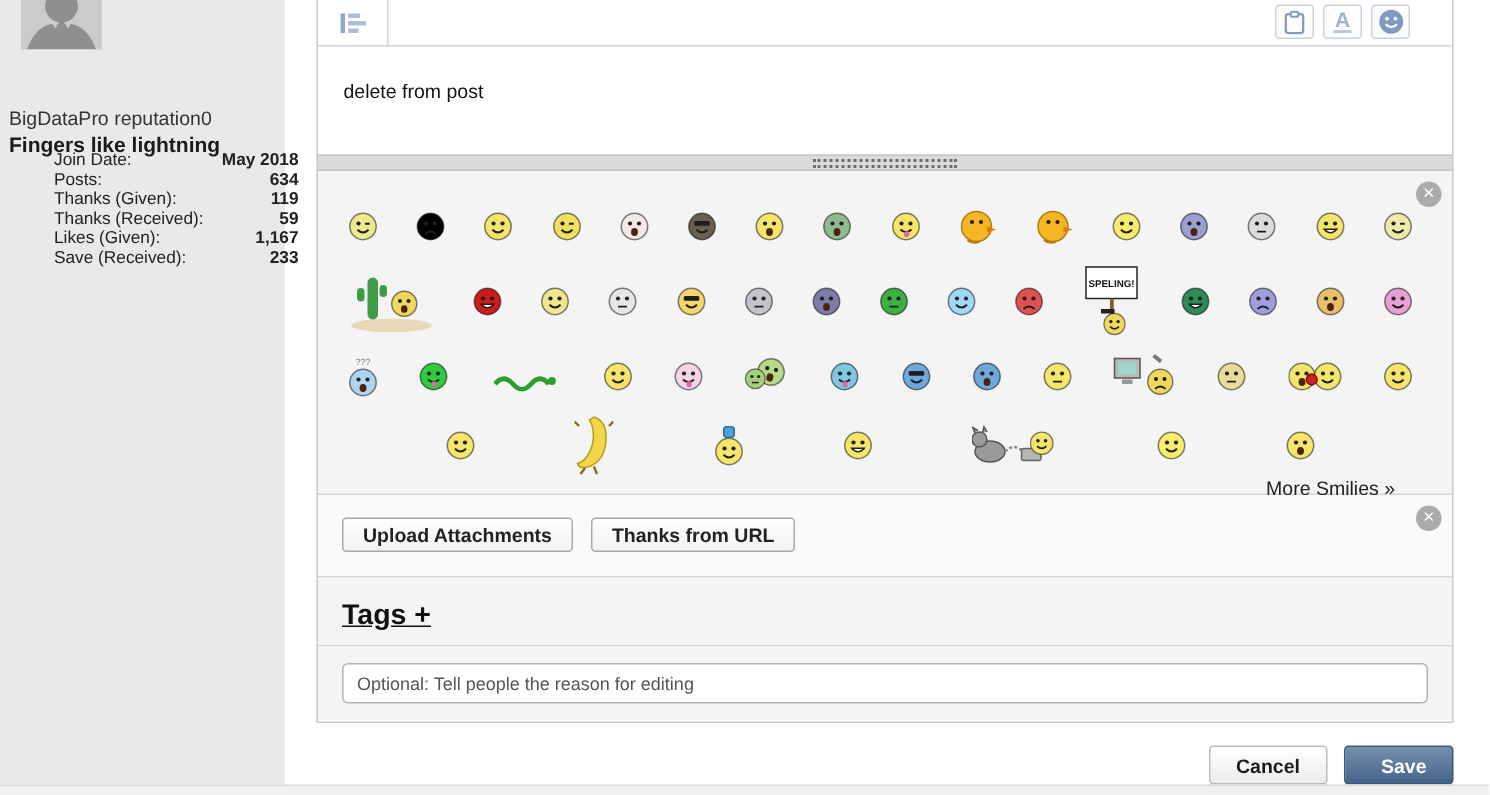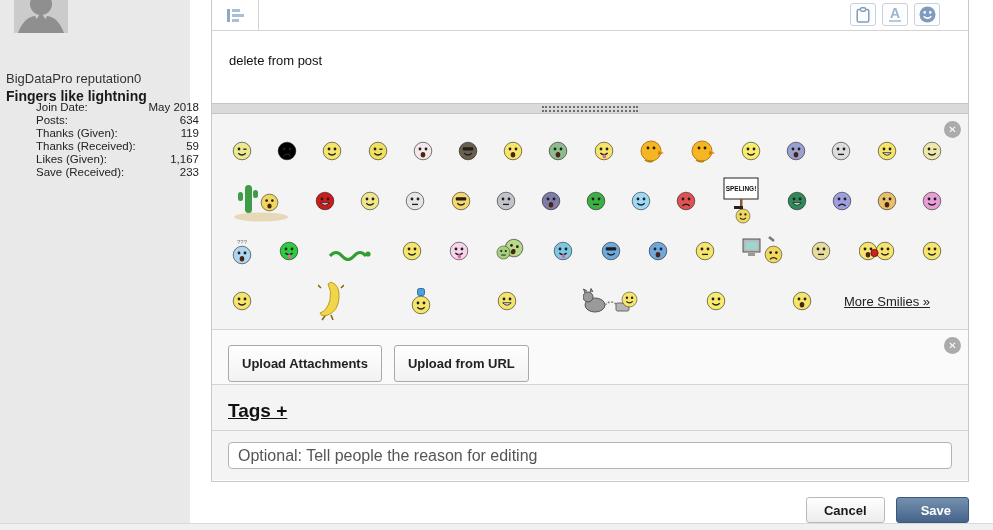--- a/index.html
+++ b/index.html
@@ -7,21 +7,21 @@
     font-family:"Liberation Sans","DejaVu Sans",sans-serif; }
   .stage { position:relative; width:993px; height:530px; background:#fff; }
 
   
   .sidebar { position:absolute; left:0; top:0; width:190px; height:523px; background:#e9e9e9; }
   .avatar { position:absolute; left:14px; top:0; width:54px; height:33px; background:#cccccc; overflow:hidden; }
   .user-title { position:absolute; left:6px; top:46px; font-size:14px; font-weight:bold; color:#1a1a1a;margin-top:42px; }
   .user-line { position:absolute; left:6px; top:71px; font-size:13px; color:#333; }
   .stats { position:absolute; left:6px; top:101px; width:163px; font-size:11.5px; color:#222;margin-left:30px; }
   .stat-row { display:flex; justify-content:space-between; line-height:13px; }
-  .stat-val { text-align:right; }
+  .stat-val { text-align:right;font-weight:bold; }
 
   
   .panel { position:absolute; left:211px; top:0; width:758px; height:482px;
     border:1px solid #c9c9c9; border-top:none; background:#fff; }
   .toolbar { position:relative; height:31px; background:#fff; border-bottom:1px solid #d4d4d4; }
   .mode-tab { position:absolute; left:0; top:0; width:47px; height:31px; border-right:1px solid #d4d4d4;
     display:flex; align-items:center; justify-content:center; cursor:pointer; }
   .bars-icon { position:relative; width:17px; height:13px; }
   .bars-icon i { position:absolute; background:#a9bfd7; }
   .bars-icon .v { left:0; top:0; width:3px; height:13px; background:#8fa9c6; }
@@ -36,41 +36,41 @@
   .editor-area { height:72px; background:#fff; padding:22px 17px 0; font-size:13px; color:#111; cursor:text; }
 
   .resize-bar { height:11px; background:#dadada; border-top:1px solid #c6c6c6; border-bottom:1px solid #c6c6c6;
     display:flex; align-items:center; justify-content:center; cursor:row-resize; }
   .grip { width:96px; height:6px; border-top:2px dotted #6e6e6e; border-bottom:2px dotted #6e6e6e; }
 
   
   .smilies { position:relative; height:216px; background:#f4f4f4; border-bottom:1px solid #d4d4d4;
     padding:12px 26px 0 20px; }
   .smiley-row { display:flex; justify-content:space-between; align-items:center; height:50px; }
-  .smiley-row.r4 { justify-content:flex-start; }
+  .smiley-row.r4 { justify-content:flex-start;flex-direction:column; }
   .r4-items { display:flex; justify-content:space-between; align-items:center; width:580px; }
   .smiley { display:inline-flex; align-items:center; justify-content:center; cursor:pointer; }
   .more-link { margin-left:auto; margin-right:12px; font-size:13px; color:#222;
     text-decoration:underline; cursor:pointer; }
 
   .close-btn { position:absolute; top:7px; right:7px; width:17px; height:17px; border-radius:50%;
     background:#ababab; color:#fff; font-size:10px; font-weight:bold; line-height:17px;
     text-align:center; cursor:pointer; }
 
   
   .upload { position:relative; height:55px; background:#fafafa; border-bottom:1px solid #d4d4d4;
     padding:15px 16px 0; display:flex; gap:12px; }
-  .upload-btn { height:37px; padding:0 13px; background:linear-gradient(#ffffff,#f2f2f2);
+  .upload-btn { height:23px; padding:0 13px; background:linear-gradient(#ffffff,#f2f2f2);
     border:1px solid #a9a9a9; border-radius:3px; font-size:13px; font-weight:bold; color:#222;
     font-family:inherit; cursor:pointer; }
   .tags { height:46px; background:#f4f4f4; border-bottom:1px solid #d4d4d4; padding:15px 16px 0; }
   .tags-link { font-size:19px; font-weight:bold; color:#111; text-decoration:underline; cursor:pointer; }
   .reason { height:49px; background:#f4f4f4; padding:11px 16px 0; }
   .reason input { width:100%; height:27px; border:1px solid #b3b3b3; border-radius:4px;
-    padding:0 9px; font-size:16px; color:#333; background:#fff; font-family:inherit; }
+    padding:0 9px; font-size:12px; color:#333; background:#fff; font-family:inherit; }
   .reason input::placeholder { color:#555; opacity:1; }
 
   
   .actions { position:absolute; top:497px; left:211px; width:758px; display:flex;
     justify-content:flex-end; gap:11px; }
   .btn { height:26px; padding:0 17px; border-radius:3px; font-size:13px; font-weight:bold;
     font-family:inherit; cursor:pointer; }
   .btn-plain { background:linear-gradient(#ffffff,#ececec); border:1px solid #b9b9b9; color:#1a1a1a; }
   .btn-save { background:linear-gradient(#7590ae,#46638b); border:1px solid #3c5878; color:#fff;padding-left:24px; }
 
@@ -636,21 +636,21 @@
               </svg>
             </span>
           </div>
         <span class="more-link">More Smilies »</span>
       </div>
     </div>
 
     <div class="upload">
       <div class="close-btn">✕</div>
       <button class="upload-btn">Upload Attachments</button>
-      <button class="upload-btn">Upload from URL</button>
+      <button class="upload-btn">Thanks from URL</button>
     </div>
 
     <div class="tags">
       <span class="tags-link">Tags +</span>
     </div>
 
     <div class="reason">
       <input type="text" placeholder="Optional: Tell people the reason for editing" style="">
     </div>
 

